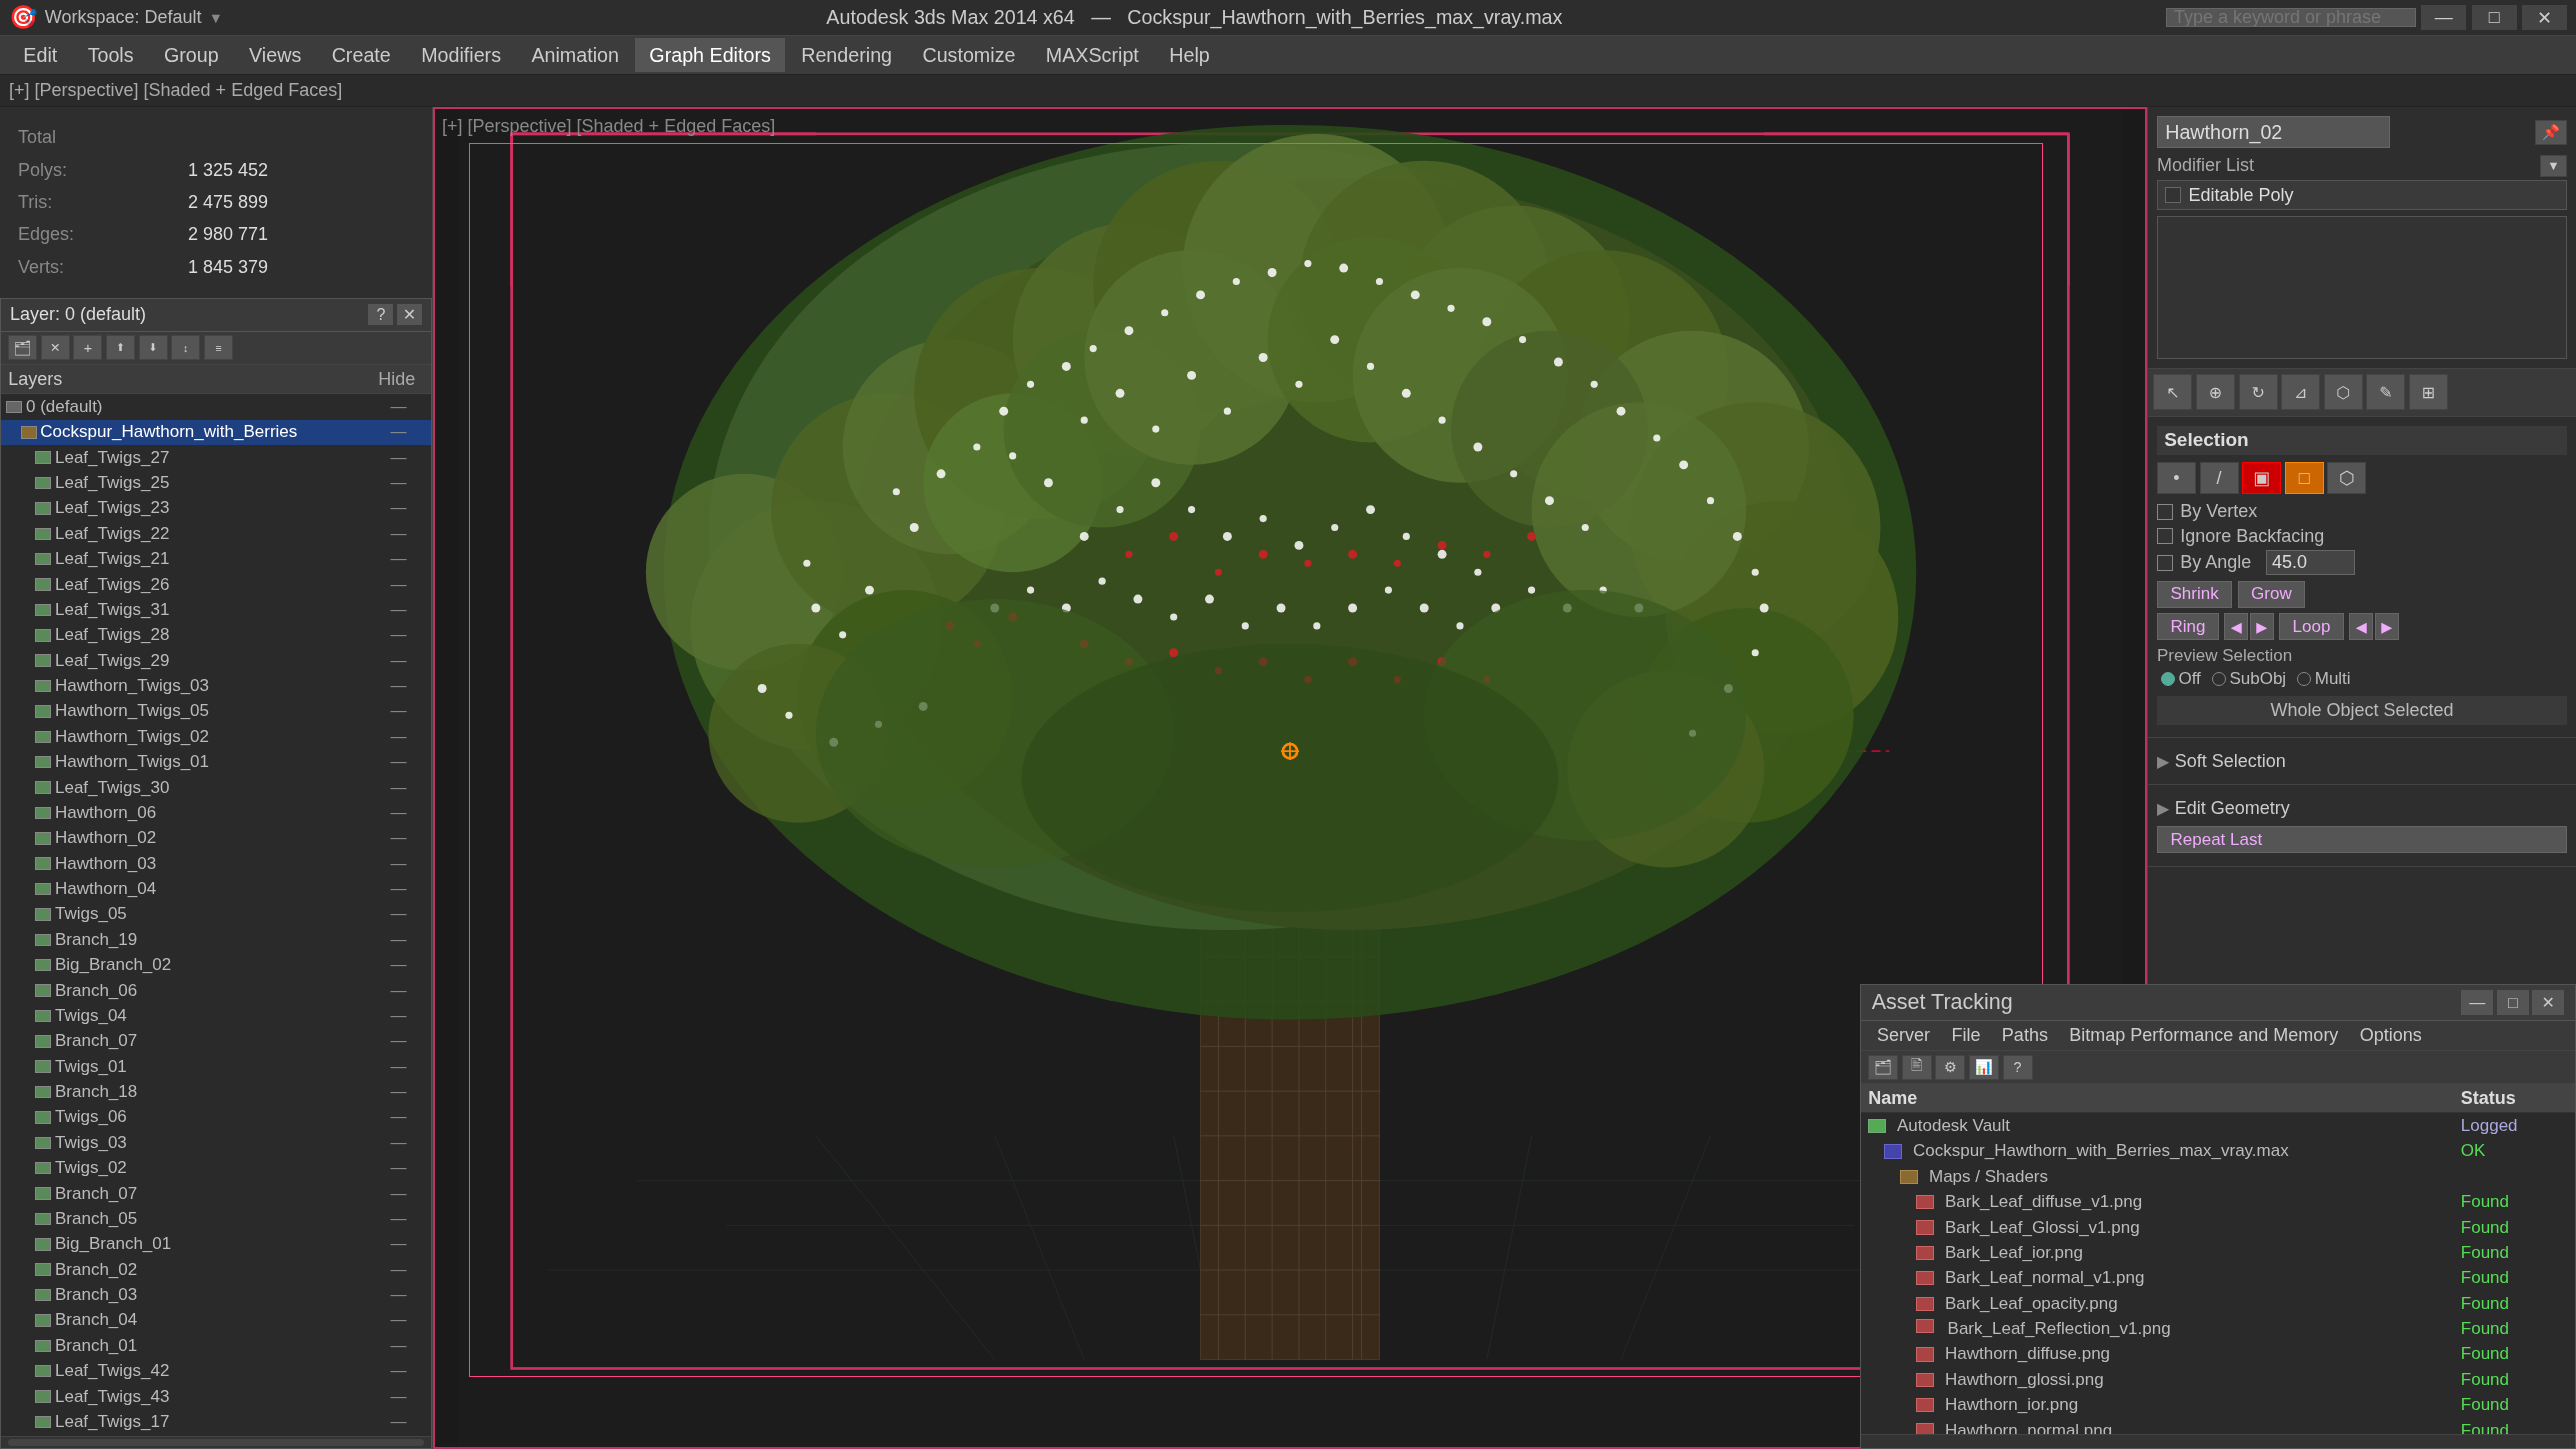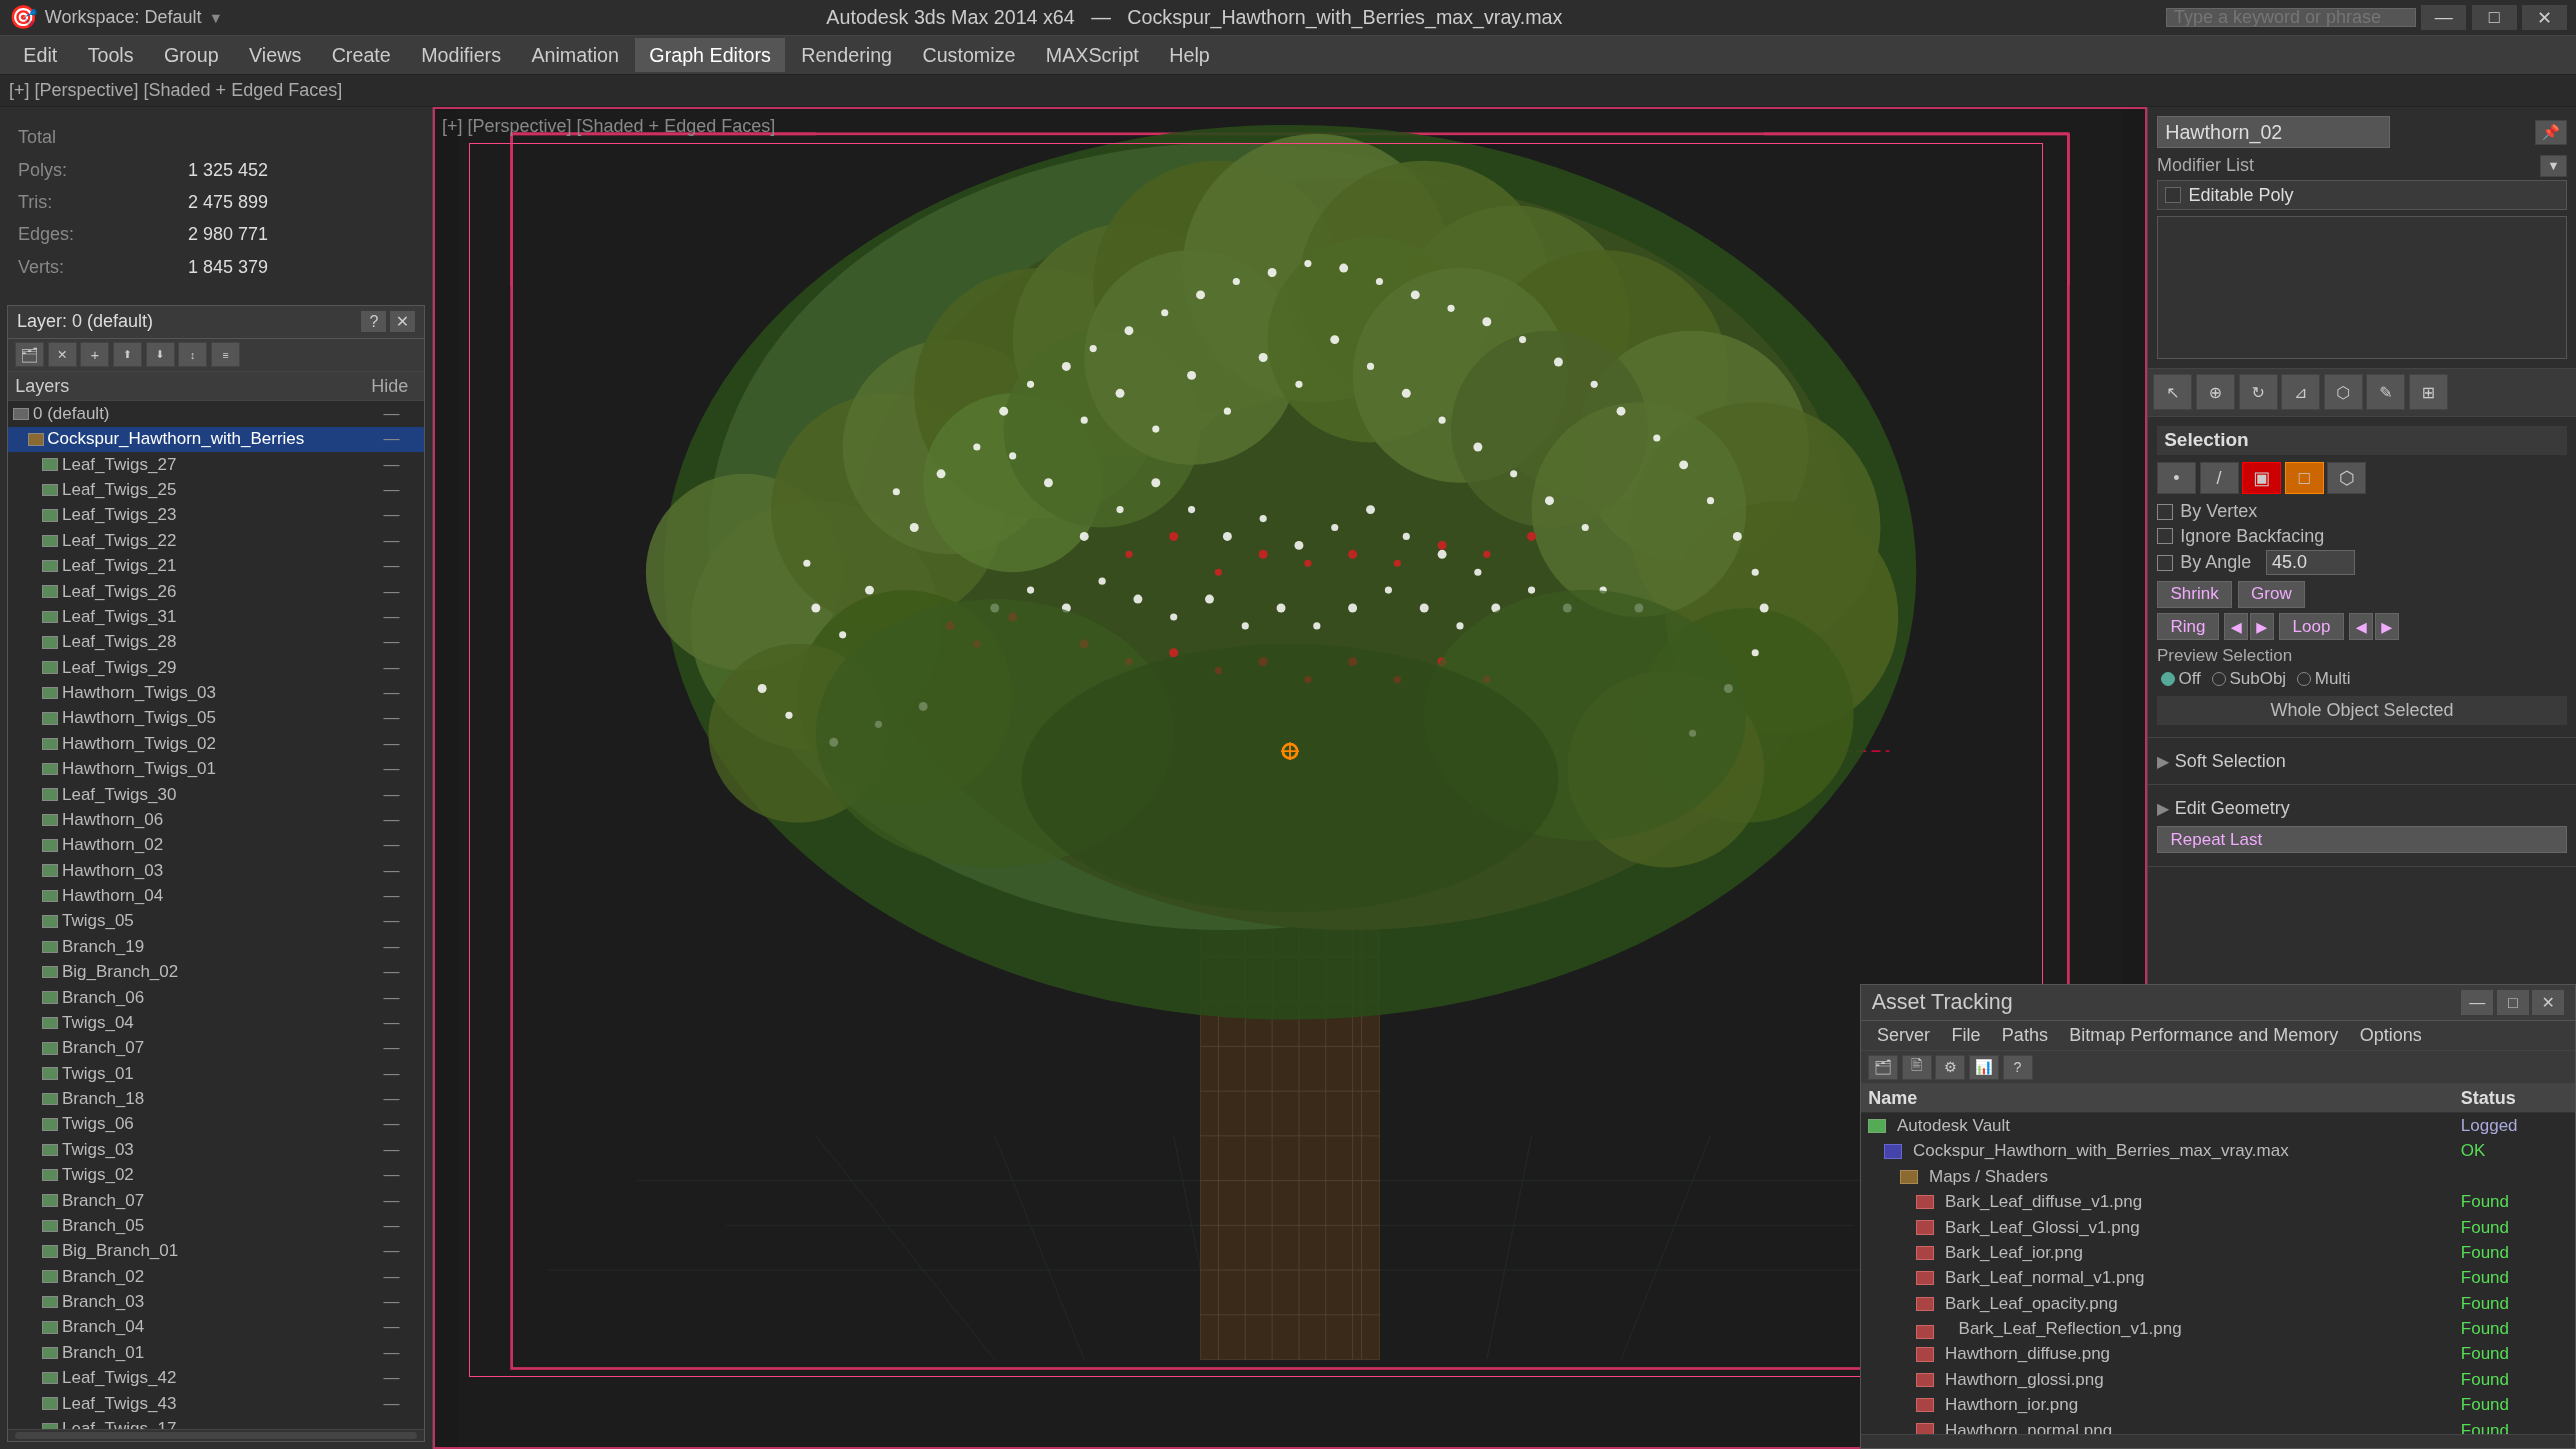--- a/index.html
+++ b/index.html
@@ -27,21 +27,21 @@
     
     #left-panel { width: 433px; background: #2e2e2e; border-right: 1.8px solid #444; display: flex; flex-direction: column; flex-shrink: 0; }
     
     
     #stats { padding: 14.3px 18px; font-size: 18px; color: #aaa; line-height: 1.8; }
     .stat-row { display: flex; justify-content: space-between; max-width: 250px; }
     .stat-label { color: #888; }
     .stat-value { color: #ddd; }
     
     
-    #layer-panel { background: #333; border: 0.9px solid #555; margin: 7px; flex: 1; overflow: hidden; display: flex; flex-direction: column; }
+    #layer-panel { background: #333; border: 0.9px solid #555; margin: 0; flex: 1; overflow: hidden; display: flex; flex-direction: column; }
     #layer-header { background: #3a3a3a; display: flex; align-items: center; justify-content: space-between; padding: 5.4px 9px; border-bottom: 0.9px solid #555; }
     #layer-header-btns { display: flex; gap: 3.6px; }
     .lh-btn { width: 25px; height: 21.5px; background: #555; border: none; color: #ccc; font-size: 16px; cursor: pointer; display: flex; align-items: center; justify-content: center; }
     #layer-toolbar { background: #3a3a3a; display: flex; align-items: center; padding: 3.6px 7.2px; gap: 3.6px; border-bottom: 0.9px solid #444; }
     .lt-btn { width: 29px; height: 25px; background: #555; border: 0.9px solid #444; color: #ccc; font-size: 14.3px; cursor: pointer; display: flex; align-items: center; justify-content: center; }
     #layer-col-header { display: flex; align-items: center; background: #3c3c3c; padding: 3.6px 7.2px; border-bottom: 0.9px solid #444; font-size: 18px; }
     .col-layers { flex: 1; color: #ccc; }
     .col-hide { width: 54px; text-align: center; color: #aaa; cursor: pointer; }
     #layer-list { flex: 1; overflow-y: auto; background: #2a2a2a; }
     .layer-item { display: flex; align-items: center; padding: 2.7px 5.4px; font-size: 17px; color: #bbb; cursor: pointer; min-height: 25px; }
@@ -1028,21 +1028,21 @@
         <div class="asset-status status-found">Found</div>
       </div>
       <div class="asset-item">
         <div class="asset-name" style="padding-left: 48px; display: flex; align-items: center; gap: 5.4px;">
           <div class="asset-icon img"></div>
           <span>Bark_Leaf_opacity.png</span>
         </div>
         <div class="asset-status status-found">Found</div>
       </div>
       <div class="asset-item">
-        <div class="asset-name" style="padding-left: 48px; display: flex; align-items: flex-end; gap: 19px;">
+        <div class="asset-name" style="padding-left: 48px; display: flex; align-items: flex-start; gap: 8px;">
           <div class="asset-icon img"></div>
           <span>Bark_Leaf_Reflection_v1.png</span>
         </div>
         <div class="asset-status status-found">Found</div>
       </div>
       <div class="asset-item">
         <div class="asset-name" style="padding-left: 48px; display: flex; align-items: center; gap: 5.4px;">
           <div class="asset-icon img"></div>
           <span>Hawthorn_diffuse.png</span>
         </div>

